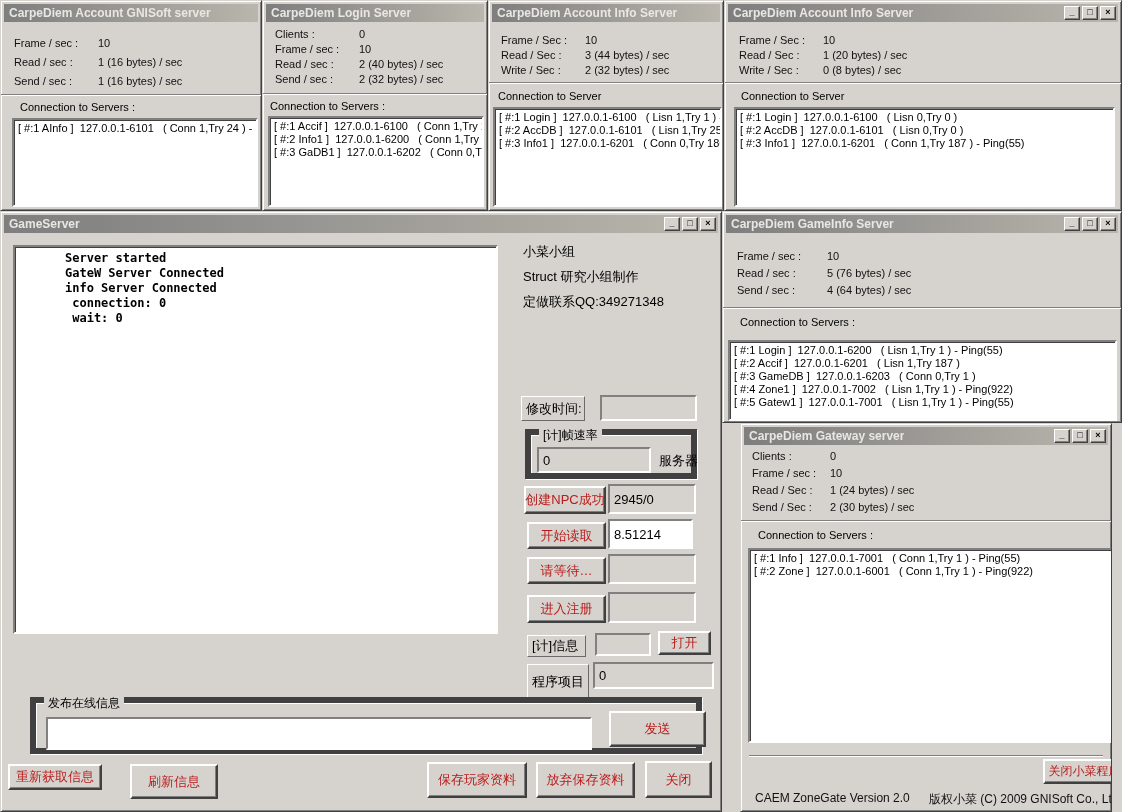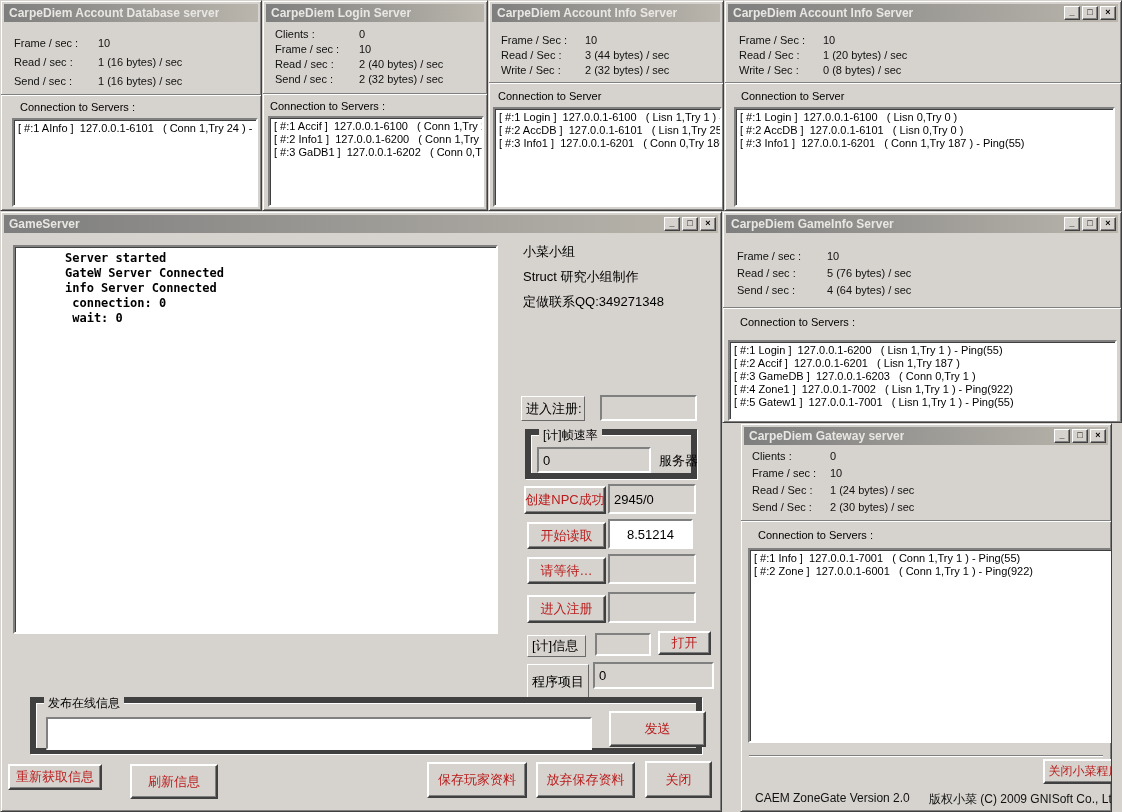--- a/index.html
+++ b/index.html
@@ -91,21 +91,21 @@
   .plain { position:absolute; font-size:13px; white-space:nowrap; }
   .footer-txt { position:absolute; font-size:12px; color:#111; white-space:nowrap; }
 </style>
 </head>
 <body>
 
 <div id="screen">
 
   <div class="win" style="left:0;top:0;width:262px;height:211px;">
     <div class="titlebar">
-      <span class="title">CarpeDiem Account Database server</span>
+      <span class="title">CarpeDiem Account GNISoft server</span>
     </div>
     <div class="stats mb7" style="left:13px;top:36px;">
       <div class="stat-row"><span class="stat-label">Frame / sec :</span><span class="stat-value">10</span></div>
       <div class="stat-row"><span class="stat-label">Read / sec :</span><span class="stat-value">1 (16 bytes) / sec</span></div>
       <div class="stat-row"><span class="stat-label">Send / sec :</span><span class="stat-value">1 (16 bytes) / sec</span></div>
     </div>
     <div class="etched" style="left:0;right:0;top:93px;"></div>
     <div class="conn-label" style="left:19px;top:100px;">Connection to Servers :</div>
     <div class="listbox" style="left:11px;top:117px;width:246px;height:89px;">
       <div class="li">[ #:1 AInfo ]  127.0.0.1-6101   ( Conn 1,Try 24 ) - Ping</div>
@@ -199,34 +199,34 @@
       <div class="ln">GateW Server Connected</div>
       <div class="ln">info Server Connected</div>
       <div class="ln"> connection: 0</div>
       <div class="ln"> wait: 0</div>
     </div>
 
     <div class="info-line" style="left:522px;top:31px;">小菜小组</div>
     <div class="info-line" style="left:522px;top:56px;">Struct 研究小组制作</div>
     <div class="info-line" style="left:522px;top:81px;">定做联系QQ:349271348</div>
 
-    <div class="label-box" style="left:520px;top:184px;width:64px;height:25px;">进入注册:</div>
+    <div class="label-box" style="left:520px;top:184px;width:64px;height:25px;">修改时间:</div>
     <input class="field" style="left: 599px; top: 183px; width: 97px; height: 26px;" value="">
 
     <div class="groupbox" style="left:524px;top:217px;width:172px;height:50px;">
       <span class="group-label">[计]帧速率</span>
       <input class="field" style="left: 6px; top: 12px; width: 114px; height: 26px;" value="0">
       <span class="plain" style="left:128px;top:17px;">服务器</span>
     </div>
 
     <button class="btn" style="left:523px;top:274px;width:82px;height:28px;">创建NPC成功</button>
     <input class="field" style="left: 607px; top: 272px; width: 88px; height: 30px;" value="2945/0">
 
     <button class="btn" style="left:526px;top:310px;width:79px;height:27px;">开始读取</button>
-    <input class="field white" style="left: 607px; top: 307px; width: 85px; height: 30px; text-align: center;" value="8.51214">
+    <input class="field white" style="left: 607px; top: 307px; width: 85px; height: 30px;" value="8.51214">
 
     <button class="btn" style="left:526px;top:345px;width:79px;height:27px;">请等待…</button>
     <input class="field" style="left: 607px; top: 342px; width: 88px; height: 30px;" value="">
 
     <button class="btn" style="left:526px;top:383px;width:79px;height:28px;">进入注册</button>
     <input class="field" style="left: 607px; top: 380px; width: 88px; height: 31px;" value="">
 
     <div class="label-box" style="left:526px;top:423px;width:59px;height:22px;">[计]信息</div>
     <input class="field" style="left: 594px; top: 421px; width: 56px; height: 23px;" value="">
     <button class="btn" style="left:657px;top:419px;width:53px;height:24px;">打开</button>

